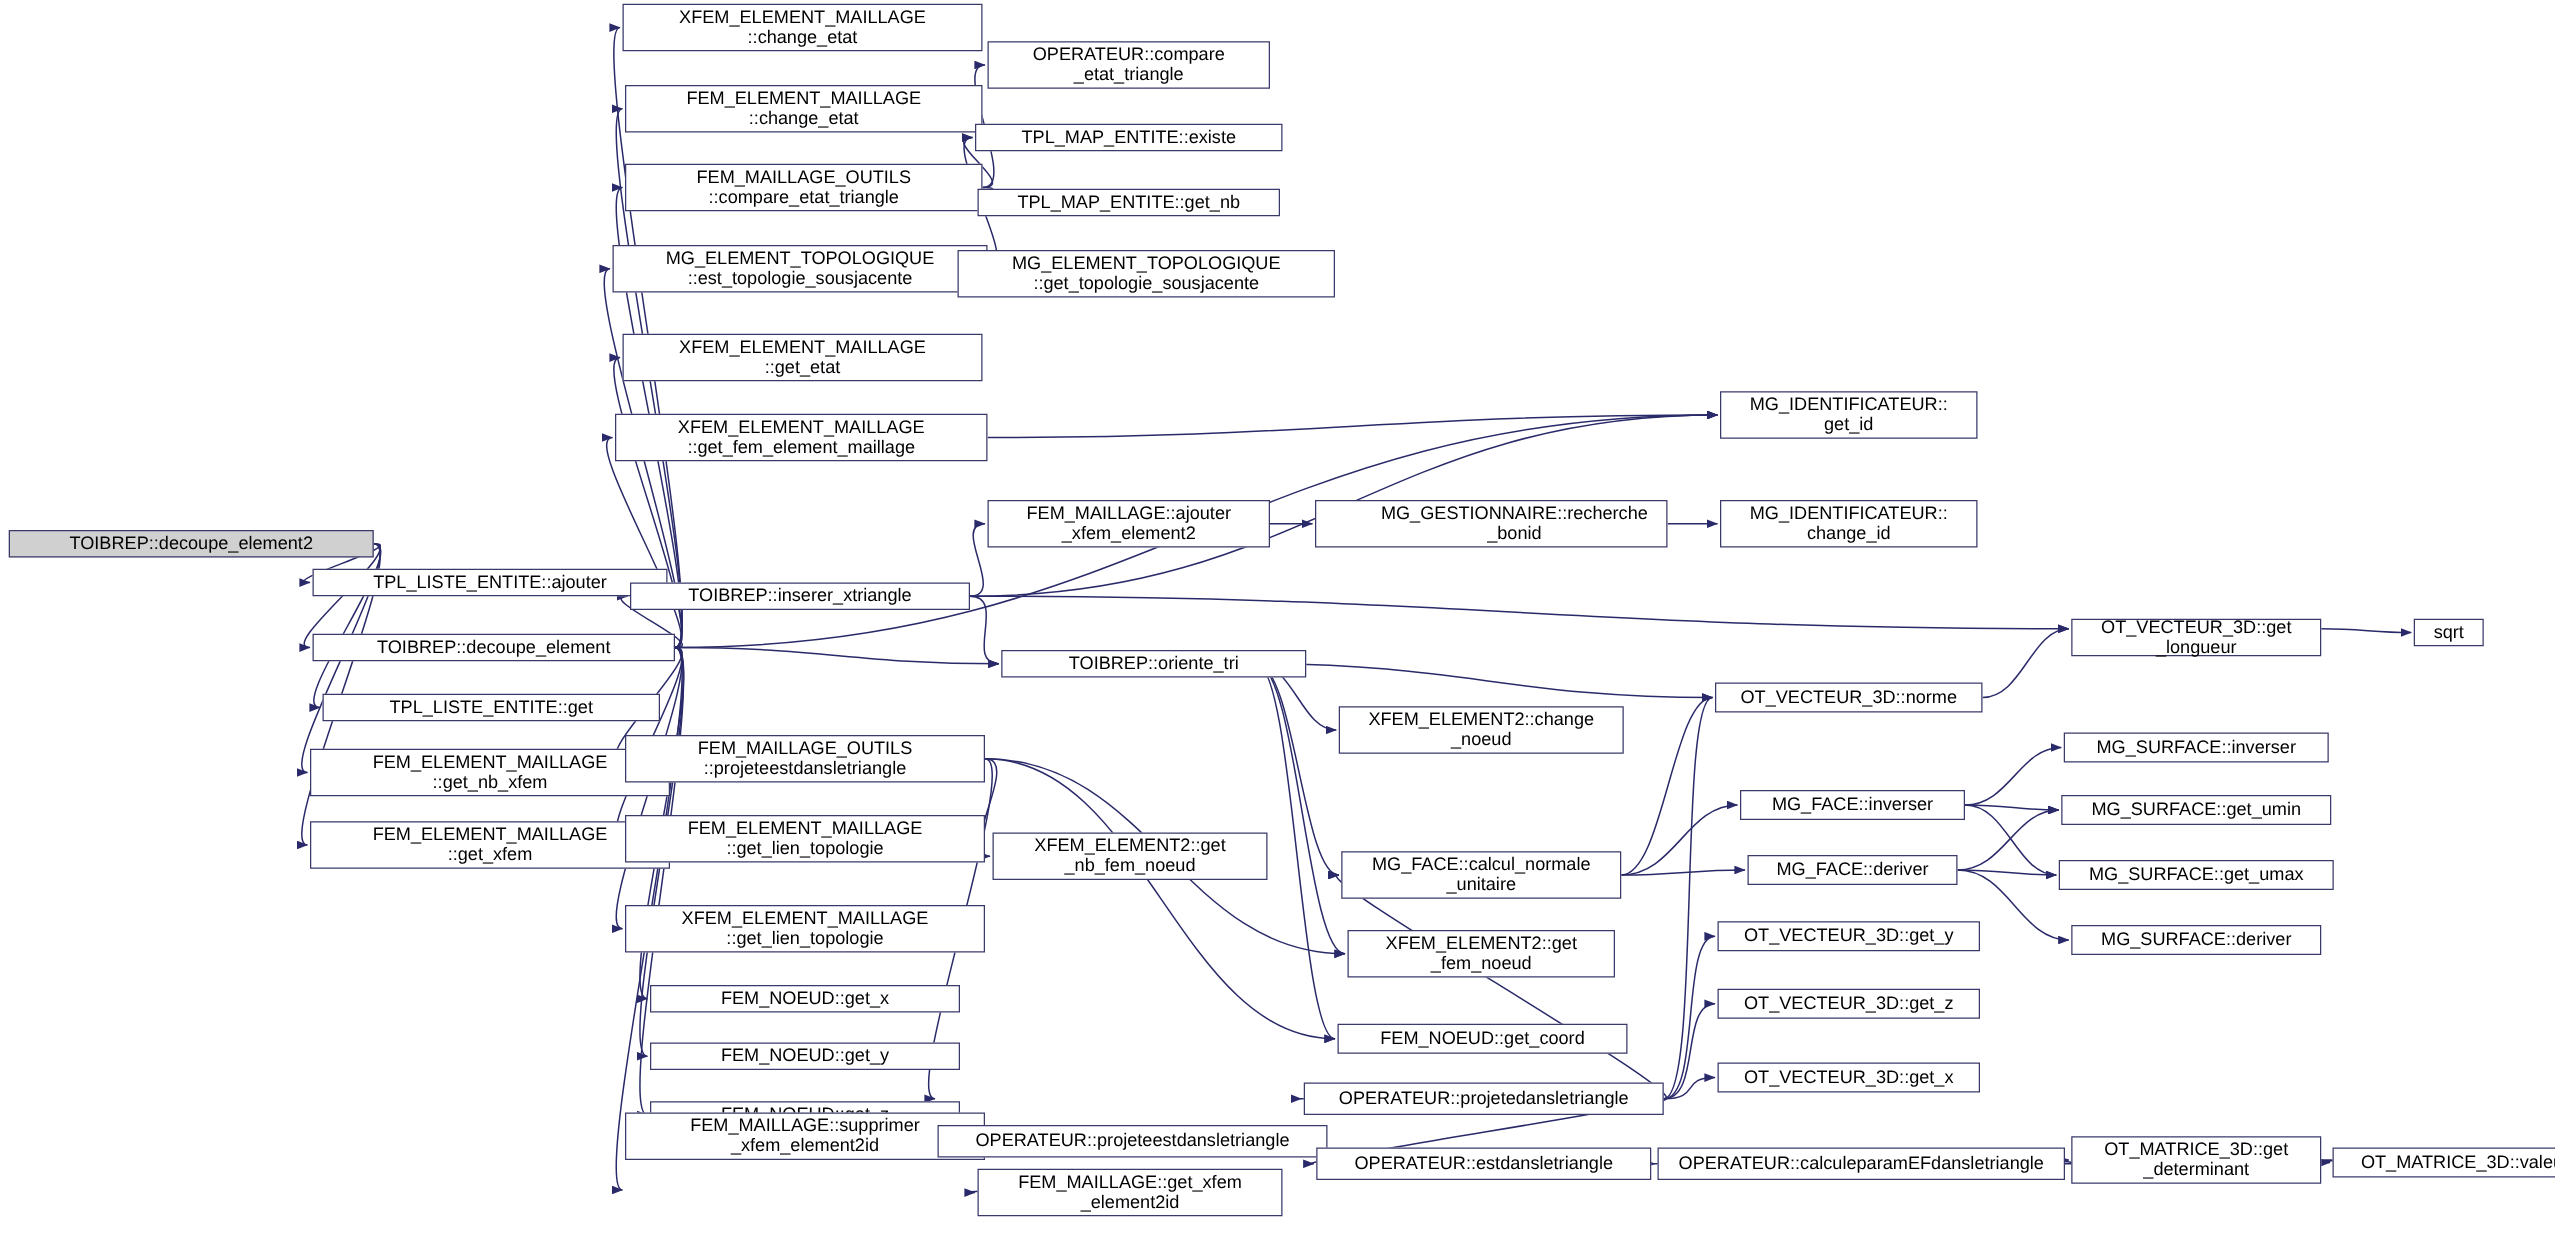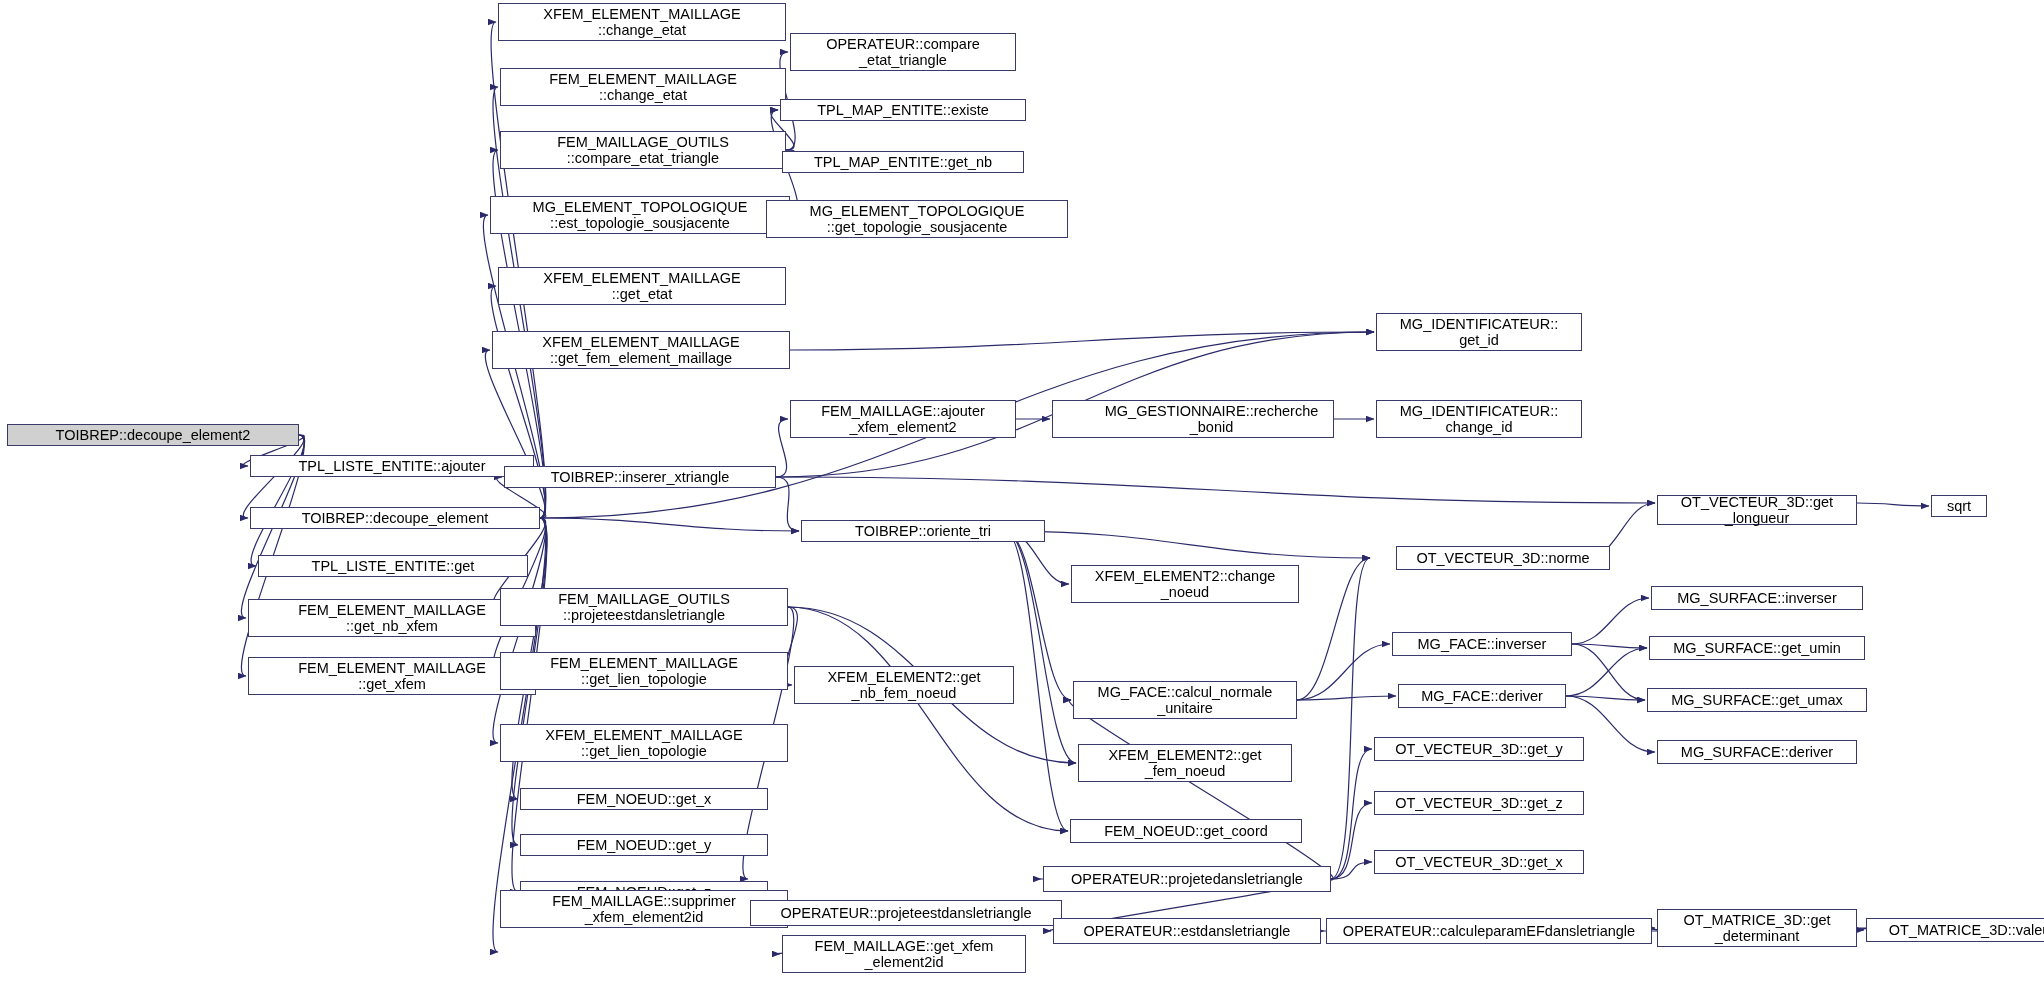--- a/index.html
+++ b/index.html
@@ -144,21 +144,21 @@
 _unitaire</div>
       <div class="node" style="left: 1078px; top: 744px; width: 214px; height: 38px;">XFEM_ELEMENT2::get
 _fem_noeud</div>
       <div class="node" style="left: 1070px; top: 819px; width: 232px; height: 24px;">FEM_NOEUD::get_coord</div>
       <div class="node" style="left: 1043px; top: 866px; width: 288px; height: 26px;">OPERATEUR::projetedansletriangle</div>
       <div class="node" style="left: 1053px; top: 918px; width: 268px; height: 26px;">OPERATEUR::estdansletriangle</div>
       <div class="node" style="left: 1376px; top: 313px; width: 206px; height: 38px;">MG_IDENTIFICATEUR::
 get_id</div>
       <div class="node" style="left: 1376px; top: 400px; width: 206px; height: 38px;">MG_IDENTIFICATEUR::
 change_id</div>
-      <div class="node" style="left: 1372px; top: 546px; width: 214px; height: 24px; margin-left: 24px;">OT_VECTEUR_3D::norme</div>
+      <div class="node" style="left: 1372px; top: 546px; width: 214px; height: 24px;">OT_VECTEUR_3D::norme</div>
       <div class="node" style="left: 1392px; top: 632px; width: 180px; height: 24px;">MG_FACE::inverser</div>
       <div class="node" style="left: 1398px; top: 684px; width: 168px; height: 24px;">MG_FACE::deriver</div>
       <div class="node" style="left: 1374px; top: 737px; width: 210px; height: 24px;">OT_VECTEUR_3D::get_y</div>
       <div class="node" style="left: 1374px; top: 791px; width: 210px; height: 24px;">OT_VECTEUR_3D::get_z</div>
       <div class="node" style="left: 1374px; top: 850px; width: 210px; height: 24px;">OT_VECTEUR_3D::get_x</div>
       <div class="node" style="left: 1326px; top: 918px; width: 326px; height: 26px;">OPERATEUR::calculeparamEFdansletriangle</div>
       <div class="node" style="left: 1657px; top: 484px; width: 200px; height: 30px; margin-top: 11px;">OT_VECTEUR_3D::get
 _longueur</div>
       <div class="node" style="left: 1651px; top: 586px; width: 212px; height: 24px;">MG_SURFACE::inverser</div>
       <div class="node" style="left: 1649px; top: 636px; width: 216px; height: 24px;">MG_SURFACE::get_umin</div>

